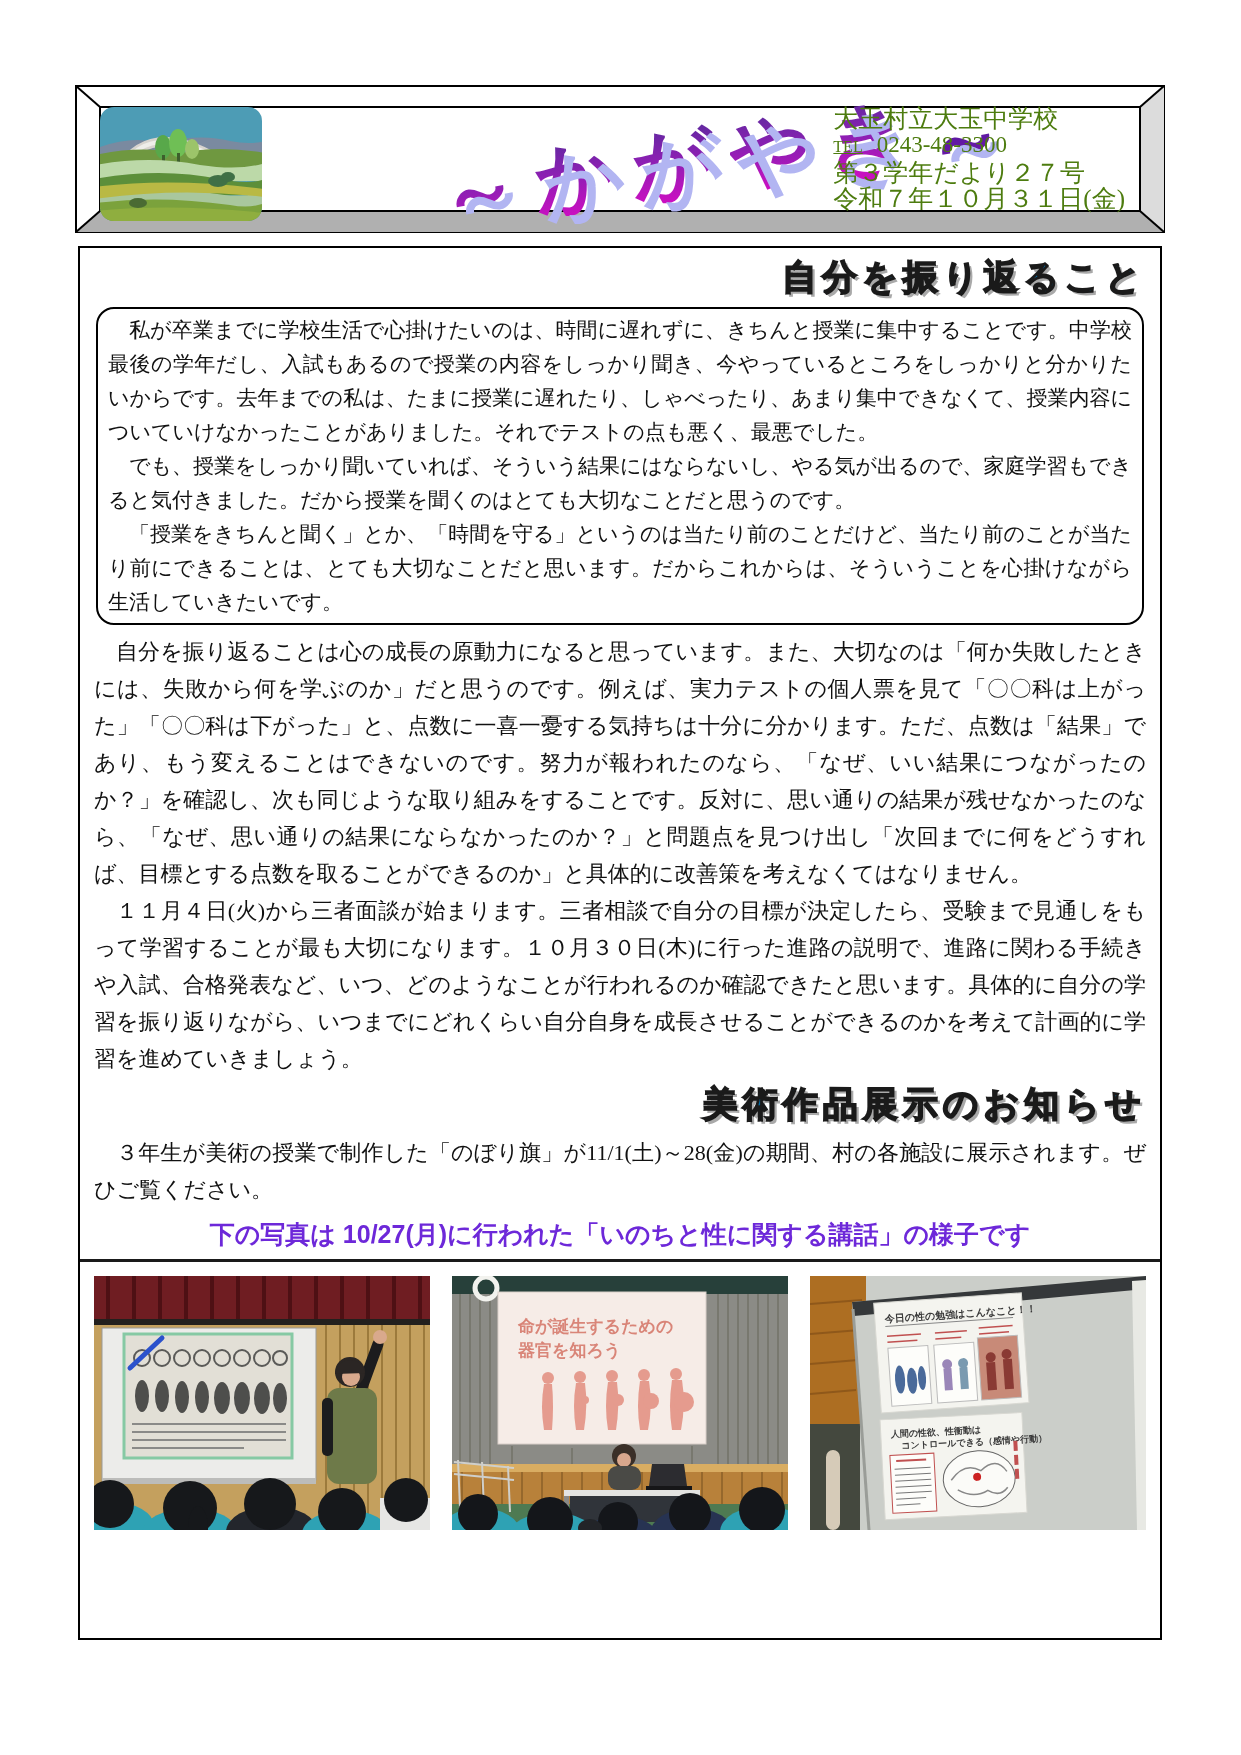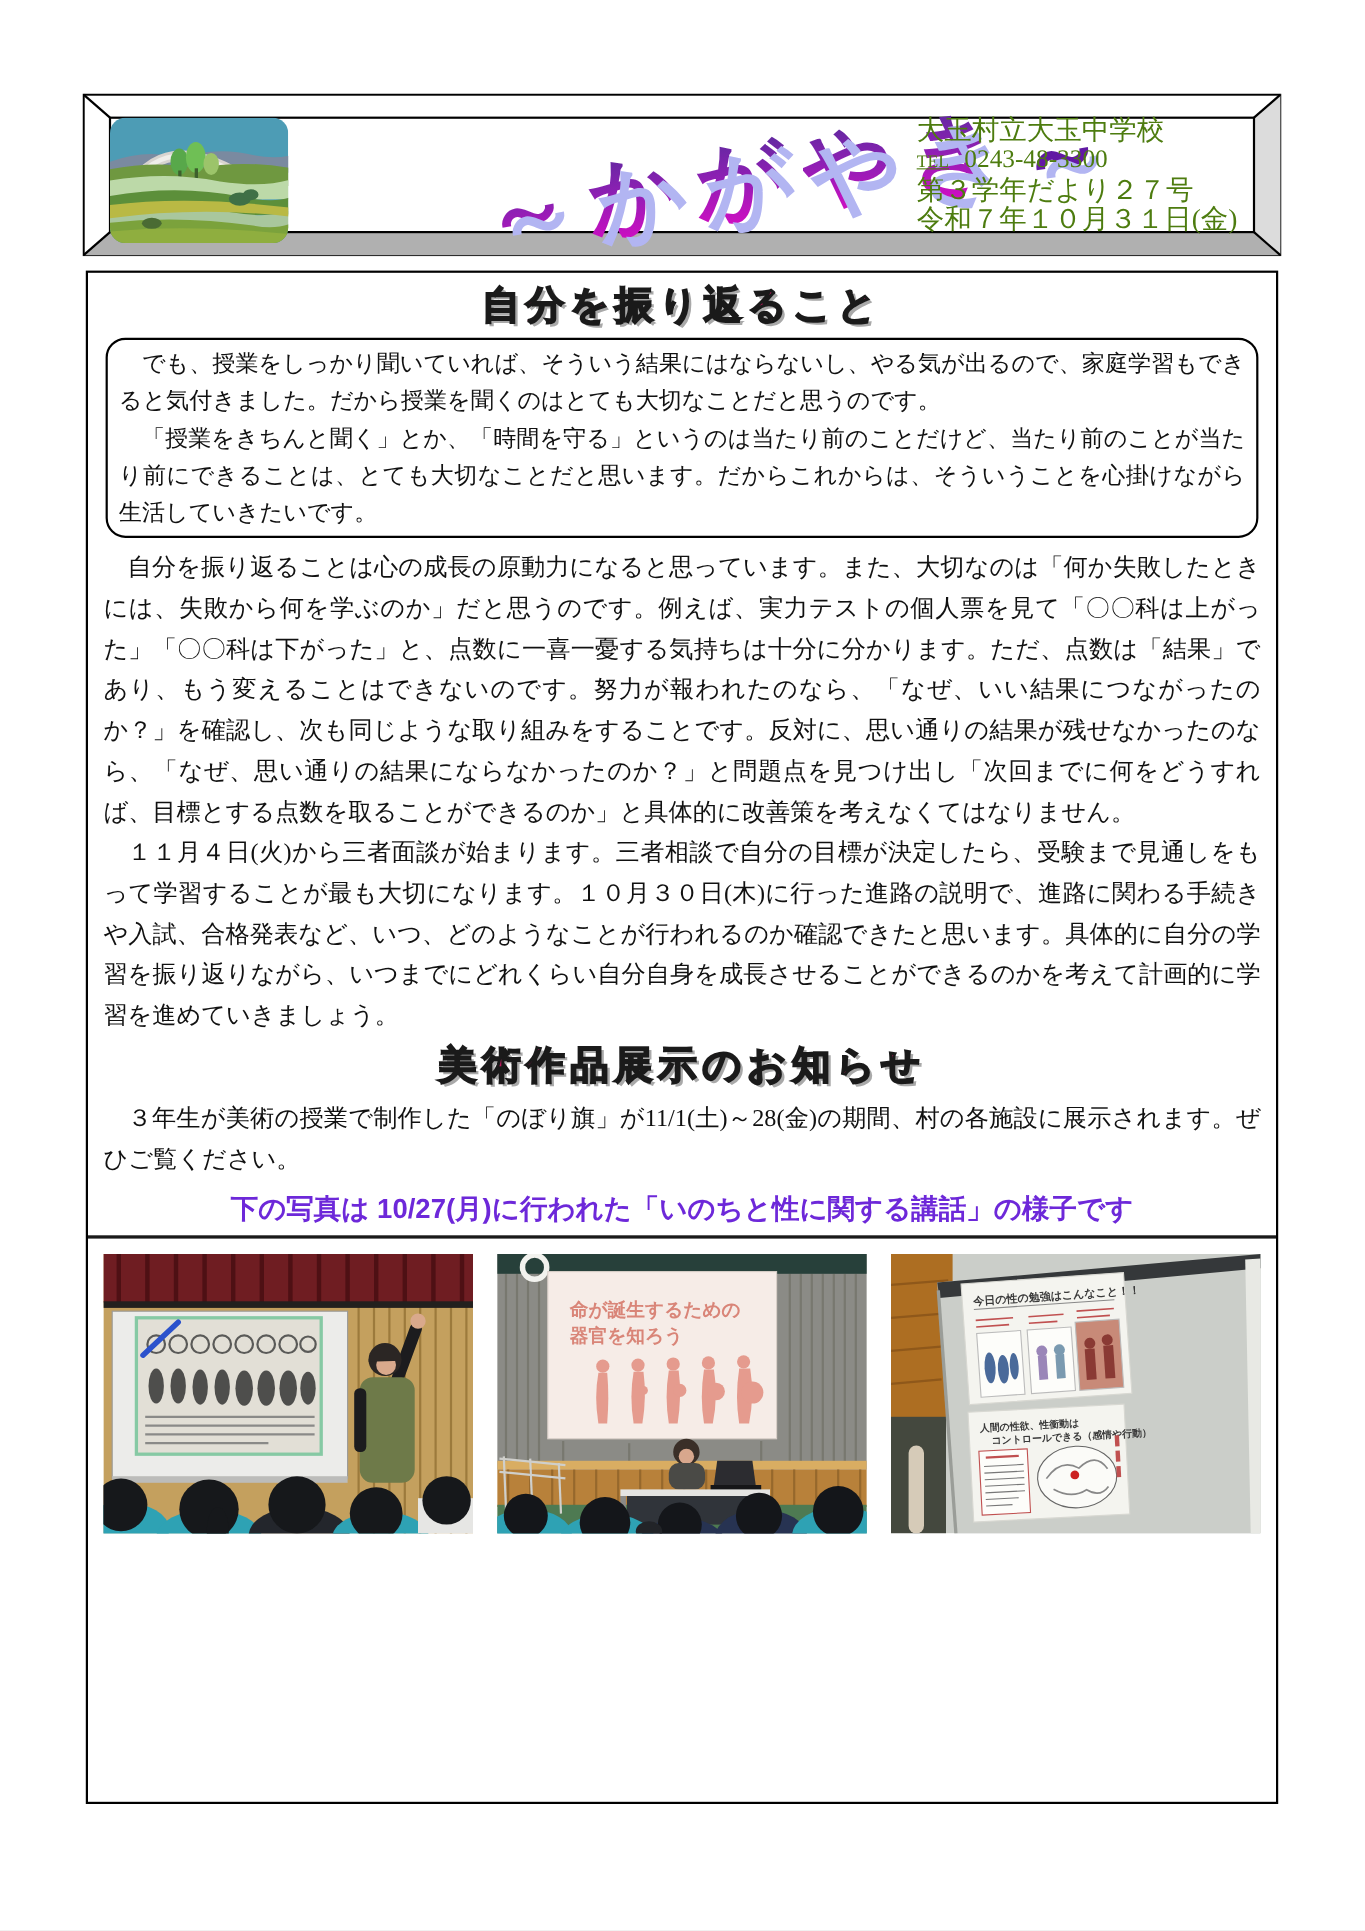--- a/index.html
+++ b/index.html
@@ -33,22 +33,22 @@
   .school-info{position:absolute;right:15px;top:-1px;text-align:left;line-height:26px;font-size:25px;color:#4d7c0f;}
   .school-info .tel-line{font-size:23px;}
   .school-info .tel-label{font-family:"Liberation Serif","DejaVu Serif",serif;font-size:16px;letter-spacing:0px;margin-right:14px;text-decoration:underline;}
   .school-info .tel-label::first-letter{font-size:22px;}
 
   
   .main-box{position:absolute;left:78px;top:246px;width:1084px;height:1394px;
             border:2px solid #000;box-sizing:border-box;padding:2px 14px 0 14px;background:#fff;}
 
   .outline-heading{font-family:"Liberation Sans","DejaVu Sans",sans-serif;font-weight:800;
-            font-size:35px;text-align:center;letter-spacing:5px;margin:4px 0 6px 0;
-            color:#be185d;-webkit-text-stroke:1.7px #1a1a1a;text-shadow:3px 3px 0 #a9a9a9;}
+            font-size:35px;text-align:right;letter-spacing:5px;margin:4px 0 6px 0;
+            color:#0369a1;-webkit-text-stroke:1.7px #1a1a1a;text-shadow:3px 3px 0 #a9a9a9;}
   .body-par{font-size:22px;line-height:37px;text-align:justify;text-indent:1em;margin:0;}
   .essay-box{border:2.5px solid #000;border-radius:18px;padding:4px 10px;margin:4px 2px 8px 2px;}
   .essay-box .body-par{font-size:21px;line-height:34px;}
 
   .photos-caption{font-family:"Liberation Sans","DejaVu Sans",sans-serif;font-weight:700;
             font-size:25px;text-align:center;margin:10px 0 8px 0;color:#6d28d9;}
   .divider{border:none;border-top:3px solid #1a1a1a;margin:4px -14px 0 -14px;}
   .photo-row{display:flex;gap:22px;margin-top:14px;}
   .photo-row svg{display:block;flex:0 0 auto;}
 </style>
@@ -112,20 +112,21 @@
       </div>
     </div>
   </div>
 
   <div class="main-box">
 
     <div class="outline-heading">自分を振り返ること</div>
 
 
     <div class="essay-box">
+      <p class="body-par">私が卒業までに学校生活で心掛けたいのは、時間に遅れずに、きちんと授業に集中することです。中学校最後の学年だし、入試もあるので授業の内容をしっかり聞き、今やっているところをしっかりと分かりたいからです。去年までの私は、たまに授業に遅れたり、しゃべったり、あまり集中できなくて、授業内容についていけなかったことがありました。それでテストの点も悪く、最悪でした。</p>
       <p class="body-par">でも、授業をしっかり聞いていれば、そういう結果にはならないし、やる気が出るので、家庭学習もできると気付きました。だから授業を聞くのはとても大切なことだと思うのです。</p>
       <p class="body-par">「授業をきちんと聞く」とか、「時間を守る」というのは当たり前のことだけど、当たり前のことが当たり前にできることは、とても大切なことだと思います。だからこれからは、そういうことを心掛けながら生活していきたいです。</p>
     </div>
 
     <p class="body-par">自分を振り返ることは心の成長の原動力になると思っています。また、大切なのは「何か失敗したときには、失敗から何を学ぶのか」だと思うのです。例えば、実力テストの個人票を見て「〇〇科は上がった」「〇〇科は下がった」と、点数に一喜一憂する気持ちは十分に分かります。ただ、点数は「結果」であり、もう変えることはできないのです。努力が報われたのなら、「なぜ、いい結果につながったのか？」を確認し、次も同じような取り組みをすることです。反対に、思い通りの結果が残せなかったのなら、「なぜ、思い通りの結果にならなかったのか？」と問題点を見つけ出し「次回までに何をどうすれば、目標とする点数を取ることができるのか」と具体的に改善策を考えなくてはなりません。</p>
     <p class="body-par">１１月４日(火)から三者面談が始まります。三者相談で自分の目標が決定したら、受験まで見通しをもって学習することが最も大切になります。１０月３０日(木)に行った進路の説明で、進路に関わる手続きや入試、合格発表など、いつ、どのようなことが行われるのか確認できたと思います。具体的に自分の学習を振り返りながら、いつまでにどれくらい自分自身を成長させることができるのかを考えて計画的に学習を進めていきましょう。</p>
 
     <div class="outline-heading">美術作品展示のお知らせ</div>
 
     <p class="body-par">３年生が美術の授業で制作した「のぼり旗」が11/1(土)～28(金)の期間、村の各施設に展示されます。ぜひご覧ください。</p>

